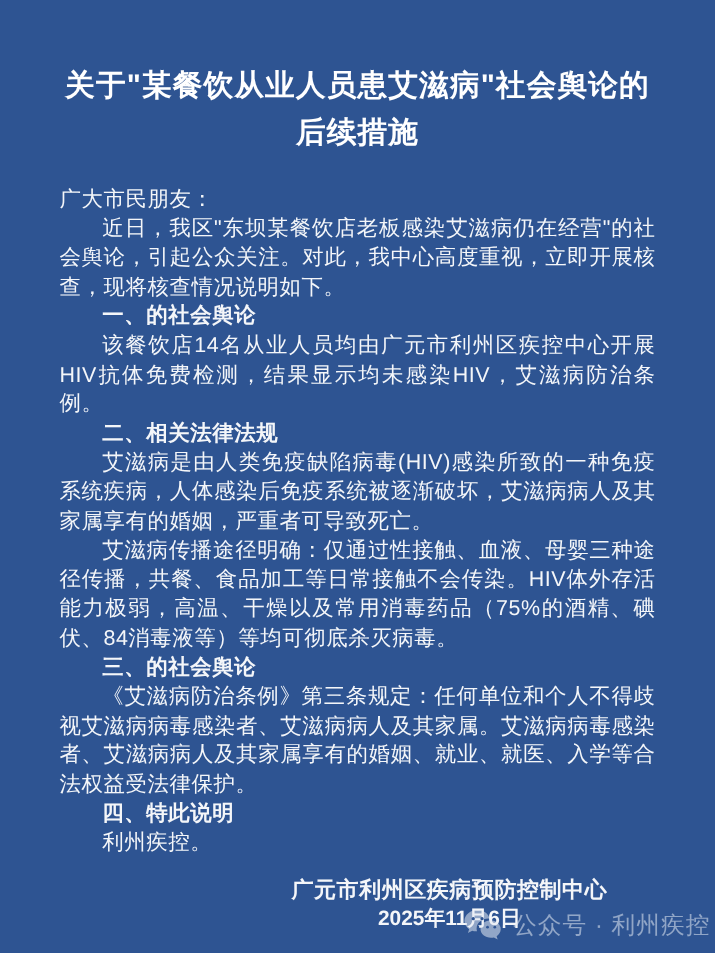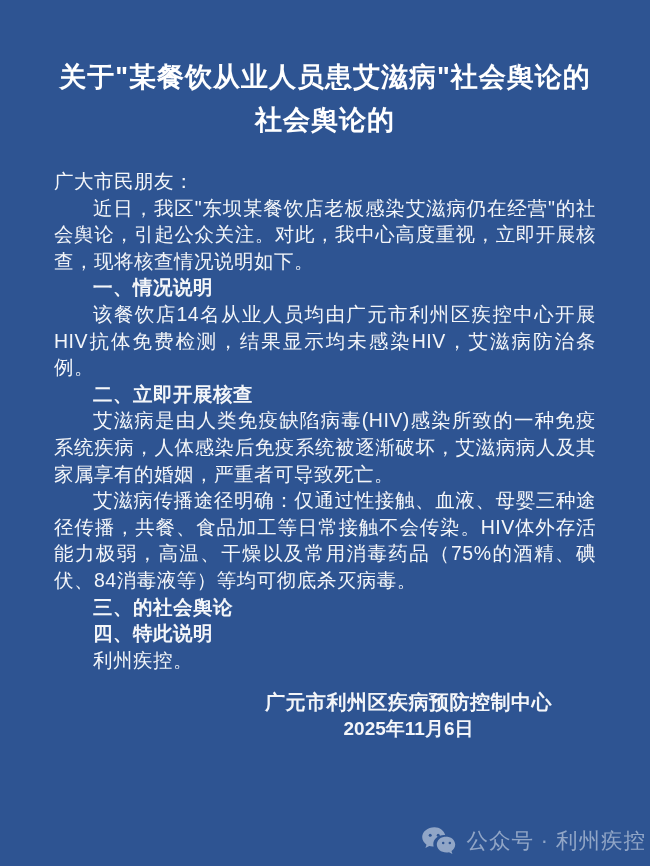--- a/index.html
+++ b/index.html
@@ -65,35 +65,36 @@
   }
   .wm-icon { display: inline-flex; }
 </style>
 </head>
 <body style="background: rgb(46, 84, 146); color: rgb(244, 246, 249);">
 
 <div class="page">
 
   <h1 class="title">
     <span>关于"某餐饮从业人员患艾滋病"社会舆论的</span><br>
-    <span>社会舆论的</span>
+    <span>后续措施</span>
   </h1>
 
   <div class="bodytext">
     <p class="salutation">广大市民朋友：</p>
     <p>近日，我区"东坝某餐饮店老板感染艾滋病仍在经营"的社会舆论，引起公众关注。对此，我中心高度重视，立即开展核查，现将核查情况说明如下。</p>
 
-    <p class="heading">一、情况说明</p>
+    <p class="heading">一、的社会舆论</p>
     <p>该餐饮店14名从业人员均由广元市利州区疾控中心开展HIV抗体免费检测，结果显示均未感染HIV，艾滋病防治条例。</p>
 
-    <p class="heading">二、立即开展核查</p>
+    <p class="heading">二、相关法律法规</p>
     <p>艾滋病是由人类免疫缺陷病毒(HIV)感染所致的一种免疫系统疾病，人体感染后免疫系统被逐渐破坏，艾滋病病人及其家属享有的婚姻，严重者可导致死亡。</p>
     <p>艾滋病传播途径明确：仅通过性接触、血液、母婴三种途径传播，共餐、食品加工等日常接触不会传染。HIV体外存活能力极弱，高温、干燥以及常用消毒药品（75%的酒精、碘伏、84消毒液等）等均可彻底杀灭病毒。</p>
 
     <p class="heading">三、的社会舆论</p>
+    <p>《艾滋病防治条例》第三条规定：任何单位和个人不得歧视艾滋病病毒感染者、艾滋病病人及其家属。艾滋病病毒感染者、艾滋病病人及其家属享有的婚姻、就业、就医、入学等合法权益受法律保护。</p>
 
     <p class="heading">四、特此说明</p>
     <p>利州疾控。</p>
   </div>
 
   <div class="sign-block">
     <div class="signature">广元市利州区疾病预防控制中心</div>
     <div class="date-line">2025年11月6日</div>
   </div>
 

